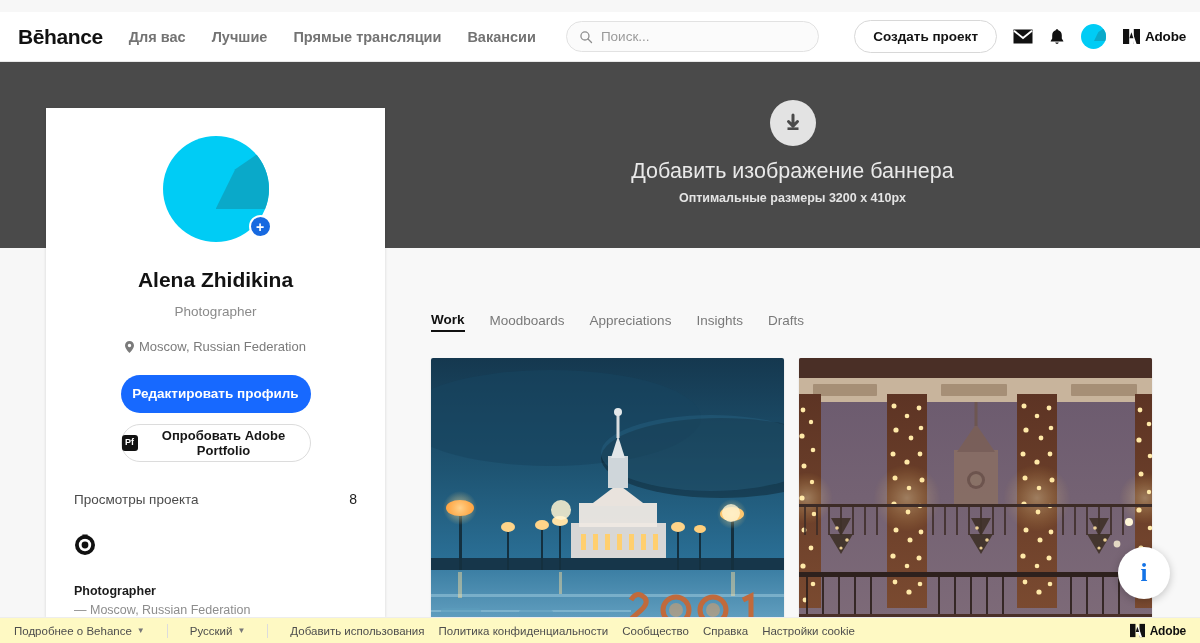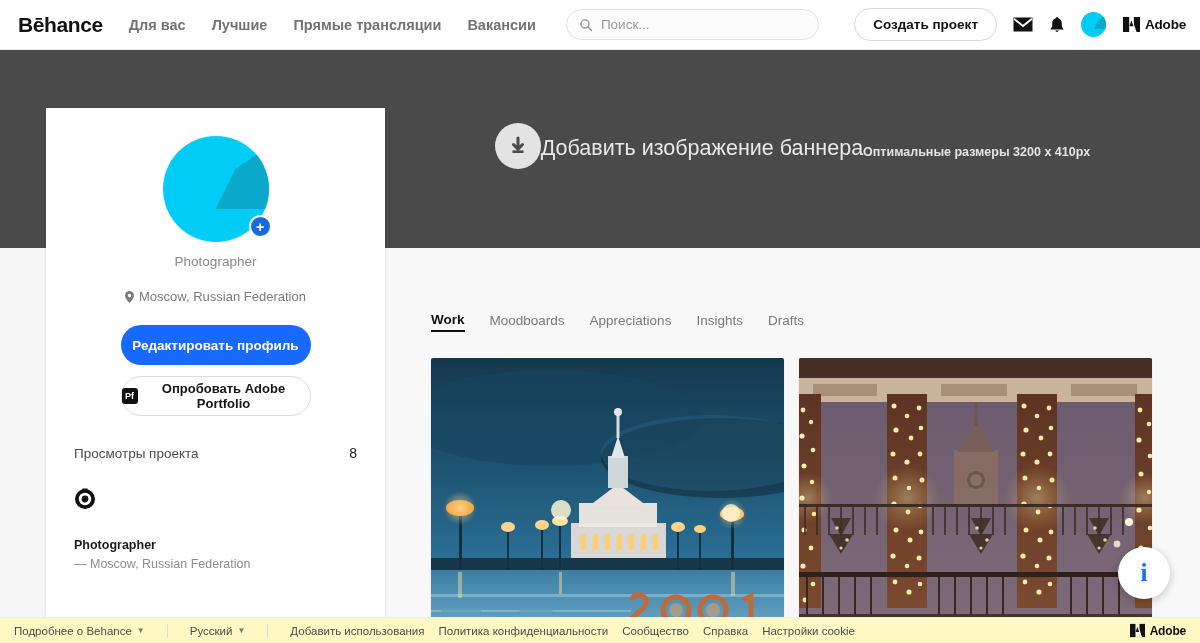--- a/index.html
+++ b/index.html
@@ -5,21 +5,21 @@
   * { box-sizing: border-box; margin: 0; padding: 0; }
   html, body {
     width: 1200px; height: 643px;
     font-family: "Liberation Sans", sans-serif;
     background: #f7f7f7; overflow: hidden;
   }
   #app { position: relative; width: 1200px; height: 643px; background:#f7f7f7; }
 
   
   .header {
-    position: absolute; top: 0; left: 0; width: 1200px; height: 50px;
+    position: absolute; top: 12px; left: 0; width: 1200px; height: 50px;
     background: #fff; display: flex; align-items: center;
     border-bottom: 1px solid #e8e8e8; z-index: 30;
   }
   .logo {
     margin-left: 18px; font-size: 21px; font-weight: bold; color:#111;
     letter-spacing: -0.4px; white-space: nowrap;
   }
   .nav { display: flex; align-items: center; margin-left: 26px; gap: 26px; }
   .nav-item {
     font-size: 14.5px; font-weight: bold; color: #737373; white-space: nowrap; cursor: pointer;
@@ -55,21 +55,21 @@
   .adobe-logo { display: flex; align-items: center; gap: 4px; }
   .adobe-word { font-size: 13.5px; font-weight: bold; color: #0f0f0f; letter-spacing: -0.2px; }
 
   
   .banner {
     position: absolute; top: 50px; left: 0; width: 1200px; height: 198px;
     background: #4a4a4a; z-index: 1;
   }
   .banner-inner {
     position: absolute; left: 385px; right: 0; top: 0; bottom: 0;
-    display: flex; flex-direction: row; align-items: center; justify-content: center;
+    display: flex; flex-direction: column; align-items: center; justify-content: center;
     padding-top: 6px;
   }
   .dl-circle {
     width: 46px; height: 46px; border-radius: 50%; background: #e3e3e3;
     display: flex; align-items: center; justify-content: center; margin-bottom: 13px;
   }
   .banner-title { font-size: 21.5px; color: #e9e9e9; font-weight: 400; margin-bottom: 7px; }
   .banner-sub { font-size: 12.5px; color: #e4e4e4; font-weight: bold; }
 
   
@@ -505,20 +505,21 @@
         </svg>
       </div>
     </div>
   </div>
 
   <div class="profile-card">
     <div class="avatar-wrap">
       <div class="avatar"></div>
       <div class="avatar-badge">+</div>
     </div>
+    <div class="prof-name">Alena Zhidikina</div>
     <div class="prof-role">Photographer</div>
     <div class="prof-loc">
       <svg width="9" height="12" viewBox="0 0 9 12">
         <path d="M4.5 0C2 0 0 2 0 4.5 0 7.8 4.5 12 4.5 12S9 7.8 9 4.5C9 2 7 0 4.5 0zm0 6.2a1.7 1.7 0 1 1 0-3.4 1.7 1.7 0 0 1 0 3.4z" fill="#7b7b7b"></path>
       </svg>
       <span>Moscow, Russian Federation</span>
     </div>
     <button class="btn-primary">Редактировать профиль</button>
     <button class="btn-secondary">
       <span class="pf-icon">Pf</span>

